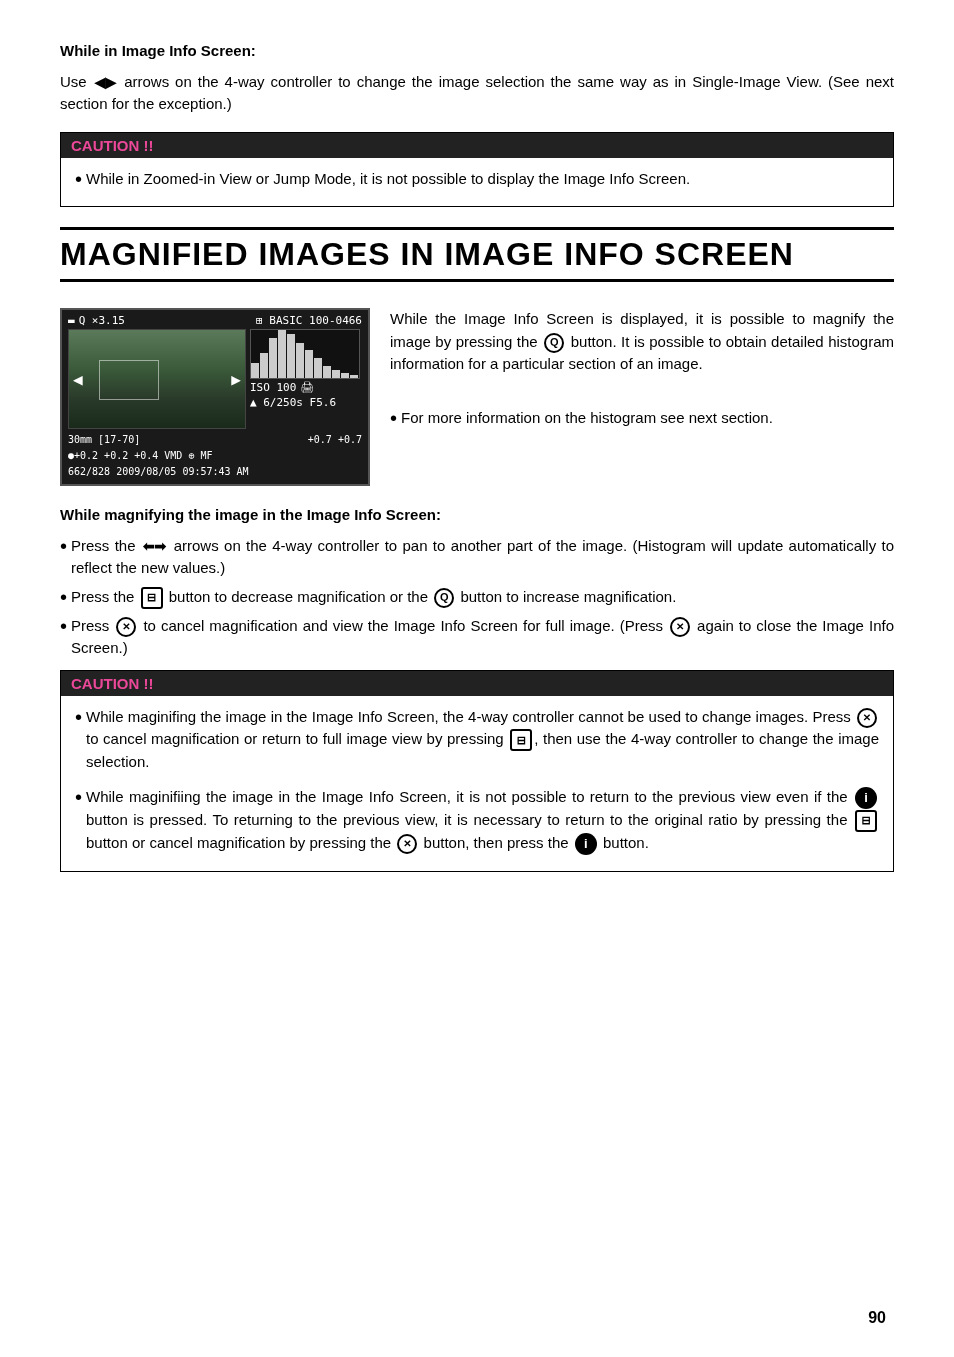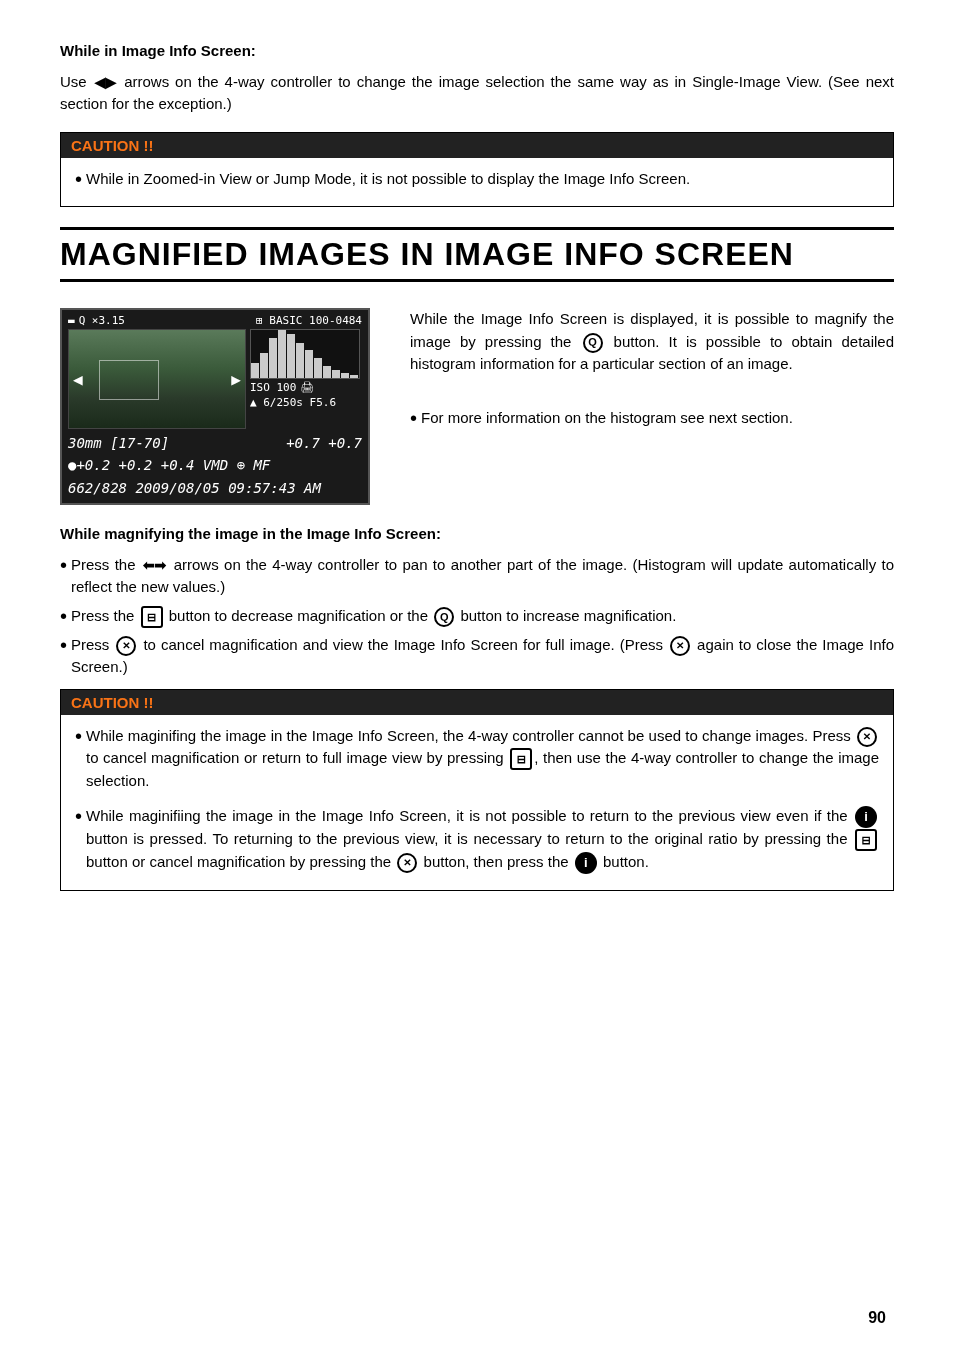--- a/index.html
+++ b/index.html
@@ -21,21 +21,21 @@
     .bold { font-weight: bold; }
 
     p { margin-bottom: 8px; line-height: 1.5; text-align: justify; }
 
     .caution-box {
       border: 1px solid #000;
       margin-bottom: 20px;
     }
     .caution-header {
       background: #222;
-      color: #f97316;
+      color: #ec4899;
       font-weight: bold;
       padding: 4px 10px;
       font-size: 15px;
     }
     .caution-body {
       padding: 10px 14px;
       line-height: 1.5;
     }
 
     h1.main-title {
@@ -115,27 +115,26 @@
       background: #ccc;
     }
     .cam-info-row {
       font-size: 11px;
       display: flex;
       align-items: center;
       gap: 4px;
     }
 
     .cam-bottom-info {
-      font-size: 14px;
+      font-size: 10px;
       line-height: 1.6;
-      font-style: italic;
     }
     .cam-row { display: flex; justify-content: space-between; }
 
-    .right-text { flex: 1; line-height: 1.55; text-align: justify; margin-left: 20px; }
+    .right-text { flex: 1; line-height: 1.55; text-align: justify; }
 
     .bullet-list { margin-bottom: 10px; }
     .bullet-item {
       display: flex;
       align-items: flex-start;
       margin-bottom: 6px;
       line-height: 1.5;
       text-align: justify;
     }
     .bullet-item .dot {
@@ -238,21 +237,21 @@
 <div class="content-row">
 
   <div class="camera-screen">
     <div class="cam-top-bar">
       <div class="cam-top-left">
         <span>▬</span>
         <span>Q ×3.15</span>
       </div>
       <div class="cam-top-right">
         <span>⊞</span>
-        <span>BASIC 100-0484</span>
+        <span>BASIC 100-0466</span>
       </div>
     </div>
 
     <div class="cam-image-area">
       <div class="cam-main-image">
         <div class="cam-main-image-overlay"></div>
 
         <div style="position:absolute; top:50%; left:4px; transform:translateY(-50%); font-size:16px; color:white;">◀</div>
         <div style="position:absolute; top:50%; right:4px; transform:translateY(-50%); font-size:16px; color:white;">▶</div>
       </div>

